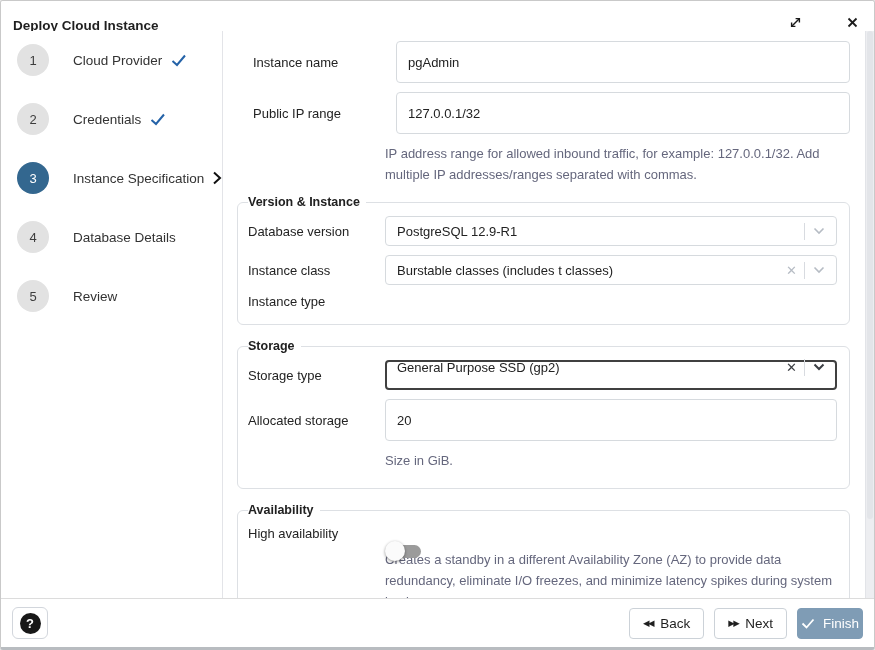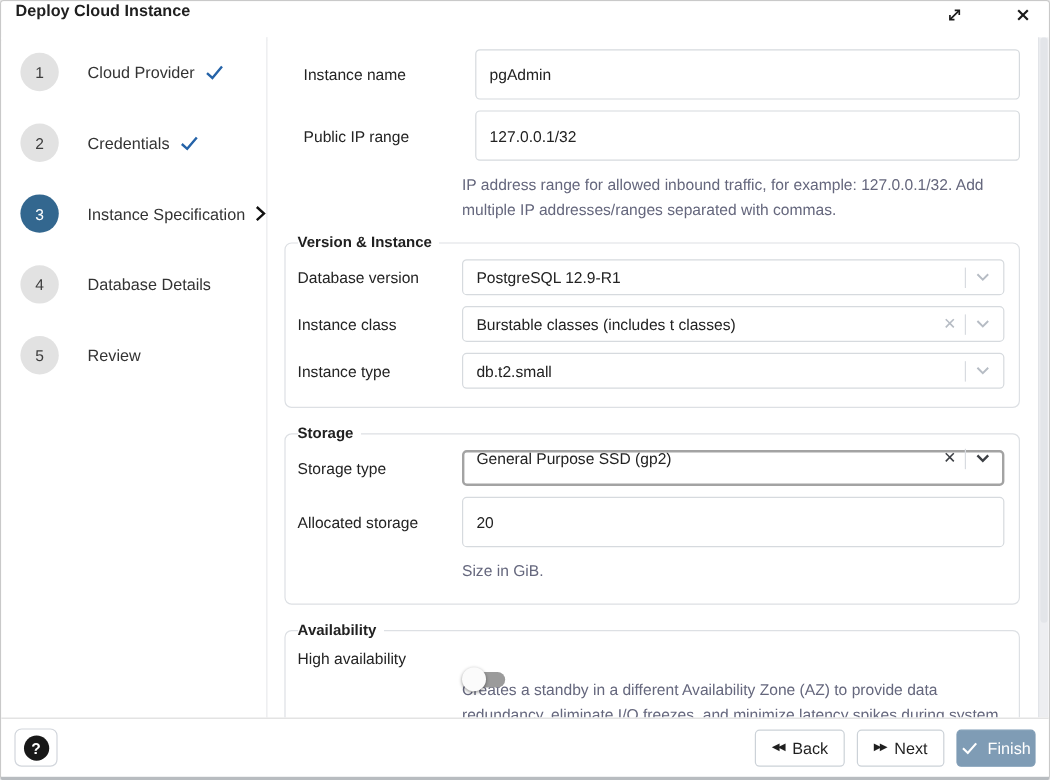--- a/index.html
+++ b/index.html
@@ -14,21 +14,21 @@
     position: absolute; inset: 0;
     background: #fff;
     border: 1px solid #c9c9c9;
     border-bottom: 3px solid #b8bcc0;
     border-radius: 3px;
     overflow: hidden;
   }
   
   .titlebar {
     height: 33px;
-    display: flex; align-items: flex-start;
+    display: flex; align-items: flex-end;
     padding: 0 10px 0 12px;
     border-bottom: 1px solid #dcdcdc;
     background: #fff;
     gap: 33px;
   }
   .titlebar .title { font-weight: 700; font-size: 13.5px; color: #1f1f1f; }
   .titlebar .spacer { flex: 1; }
   .win-btn {
     width: 24px; height: 22px;
     display: flex; align-items: center; justify-content: center;
@@ -103,21 +103,21 @@
   .select {
     display: flex; align-items: center;
     height: 30px; border: 1px solid #d6dade; border-radius: 4px;
     background: #fff; padding: 0 8px 0 11px; cursor: pointer;
   }
   .select .sel-value { flex: 1; color: #222; white-space: nowrap; overflow: hidden; }
   .select .sel-icons { display: flex; align-items: center; color: #b6bcc4; }
   .select .sel-clear { font-size: 13px; padding: 0 7px; color: #b6bcc4; cursor: pointer; }
   .select .sel-sep { width: 1px; height: 17px; background: #d8dbe0; }
   .select .sel-chevron { padding: 0 3px 0 8px; display: flex; cursor: pointer; }
-  .select.focused { border: 2px solid #a3a3a3; padding: 0 7px 16px 10px; }
+  .select.focused { border: 2px solid #404040; padding: 0 7px 16px 10px; }
   .select.focused .sel-clear, .select.focused .sel-chevron { color: #3c3f44; }
   
   .toggle { position: relative; width: 40px; height: 20px; cursor: pointer; }
   .toggle .track {
     position: absolute; left: 6px; top: 4px; width: 30px; height: 13px;
     background: #9b9b9b; border-radius: 7px;
   }
   .toggle .thumb {
     position: absolute; left: 0; top: 0; width: 20px; height: 20px;
     background: #fbfbfb; border-radius: 50%;
@@ -273,33 +273,20 @@
                       <polyline points="1.5,1.5 6,6 10.5,1.5" fill="none" stroke="currentColor" stroke-width="1.6"></polyline>
                     </svg>
                 </span>
               </span>
             </span>
           </span>
         </div>
 
         <div class="frow" style="margin-bottom:2px;">
           <span class="flabel">Instance type</span>
-          <span class="fctrl">
-            <span class="select">
-              <span class="sel-value">db.t2.small</span>
-              <span class="sel-icons">
-                <span class="sel-sep"></span>
-                <span class="sel-chevron">
-                  <svg width="12" height="8" viewBox="0 0 12 8">
-                      <polyline points="1.5,1.5 6,6 10.5,1.5" fill="none" stroke="currentColor" stroke-width="1.6"></polyline>
-                    </svg>
-                </span>
-              </span>
-            </span>
-          </span>
         </div>
       </fieldset>
 
       <fieldset>
         <legend>Storage</legend>
 
         <div class="frow">
           <span class="flabel">Storage type</span>
           <span class="fctrl">
             <span class="select focused">

